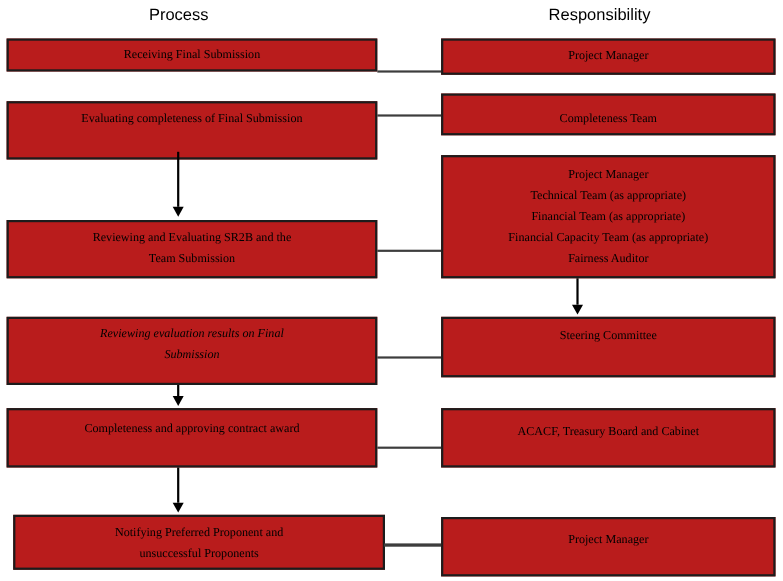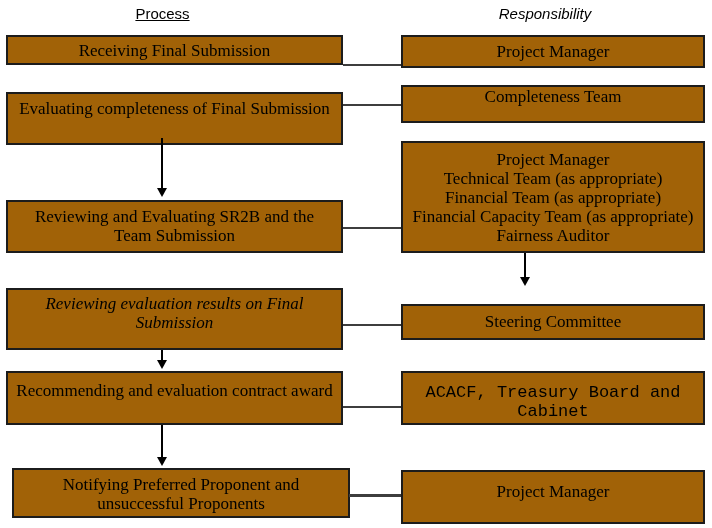--- a/index.html
+++ b/index.html
@@ -8,60 +8,60 @@
     position:relative; width:712px; height:528px;
     background:#ffffff; overflow:hidden;
     font-family:"Liberation Serif", serif; color:#000000;
   }
   .col-header {
     position:absolute; font-family:"Liberation Sans", sans-serif;
     font-size:15px; line-height:20px; text-align:center; color:#000000;
   }
   .box {
     position:absolute; box-sizing:border-box;
-    border:2px solid #1c1c1c; background:#a16207;
-    font-size:17px; line-height:19px; text-align:center;
+    border:2px solid #1c1c1c; background:#b91c1c;
+    font-size:11px; line-height:19px; text-align:center;
     white-space:pre-line; color:#000000;
   }
   .hline { position:absolute; background:#3d3d3d; height:2px; }
   .varrow { position:absolute; width:10px; }
   .varrow .shaft { position:absolute; left:4px; top:0; width:2px; background:#000000; }
   .varrow .head {
     position:absolute; bottom:0; left:0; width:0; height:0;
     border-left:5px solid transparent; border-right:5px solid transparent;
     border-top:9px solid #000000;
   }
 </style>
 </head>
 <body>
 
 <div class="stage">
 
-  <div class="col-header" style="left:100px; top:4px; width:125px;text-decoration:underline;">Process</div>
-  <div class="col-header" style="left:460px; top:4px; width:170px;font-style:italic;">Responsibility</div>
+  <div class="col-header" style="left:100px; top:4px; width:125px;">Process</div>
+  <div class="col-header" style="left:460px; top:4px; width:170px;">Responsibility</div>
 
   <div class="box" style="left:6px; top:35px; width:337px; height:30px; padding-top:4px;">Receiving Final Submission</div>
   <div class="box" style="left:6px; top:92px; width:337px; height:53px; padding-top:5px;">Evaluating completeness of Final Submission</div>
   <div class="box" style="left:6px; top:200px; width:337px; height:53px; padding-top:5px;">Reviewing and Evaluating SR2B and the
 Team Submission</div>
   <div class="box" style="left:6px; top:288px; width:337px; height:62px; padding-top:4px;font-style:italic;">Reviewing evaluation results on Final
 Submission</div>
-  <div class="box" style="left:6px; top:371px; width:337px; height:54px; padding-top:8px;">Recommending and evaluation contract award</div>
+  <div class="box" style="left:6px; top:371px; width:337px; height:54px; padding-top:8px;">Completeness and approving contract award</div>
   <div class="box" style="left:12px; top:468px; width:338px; height:50px; padding-top:5px;">Notifying Preferred Proponent and
 unsuccessful Proponents</div>
 
   <div class="box" style="left:401px; top:35px; width:304px; height:33px; padding-top:5px;">Project Manager</div>
-  <div class="box" style="left:401px; top:85px; width:304px; height:38px; padding-top:0;">Completeness Team</div>
+  <div class="box" style="left:401px; top:85px; width:304px; height:38px; padding-top:12px;">Completeness Team</div>
   <div class="box" style="left:401px; top:141px; width:304px; height:112px; padding-top:7px;">Project Manager
 Technical Team (as appropriate)
 Financial Team (as appropriate)
 Financial Capacity Team (as appropriate)
 Fairness Auditor</div>
-  <div class="box" style="left:401px; top:288px; width:304px; height:36px; padding-top:6px;margin-top:16px;">Steering Committee</div>
-  <div class="box" style="left:401px; top:371px; width:304px; height:54px; padding-top:10px;font-family:Liberation Mono, monospace;">ACACF, Treasury Board and Cabinet</div>
+  <div class="box" style="left:401px; top:288px; width:304px; height:55px; padding-top:6px;">Steering Committee</div>
+  <div class="box" style="left:401px; top:371px; width:304px; height:54px; padding-top:10px;">ACACF, Treasury Board and Cabinet</div>
   <div class="box" style="left:401px; top:470px; width:304px; height:54px; padding-top:10px;">Project Manager</div>
 
   <div class="hline" style="left:343px; top:64px; width:58px;"></div>
   <div class="hline" style="left:343px; top:104px; width:58px;"></div>
   <div class="hline" style="left:343px; top:227px; width:58px;"></div>
   <div class="hline" style="left:343px; top:324px; width:58px;"></div>
   <div class="hline" style="left:343px; top:406px; width:58px;"></div>
   <div class="hline" style="left:349px; top:494px; width:52px; height:3px;"></div>
 
   <div class="varrow" style="left:157px; top:138px; height:59px;">

